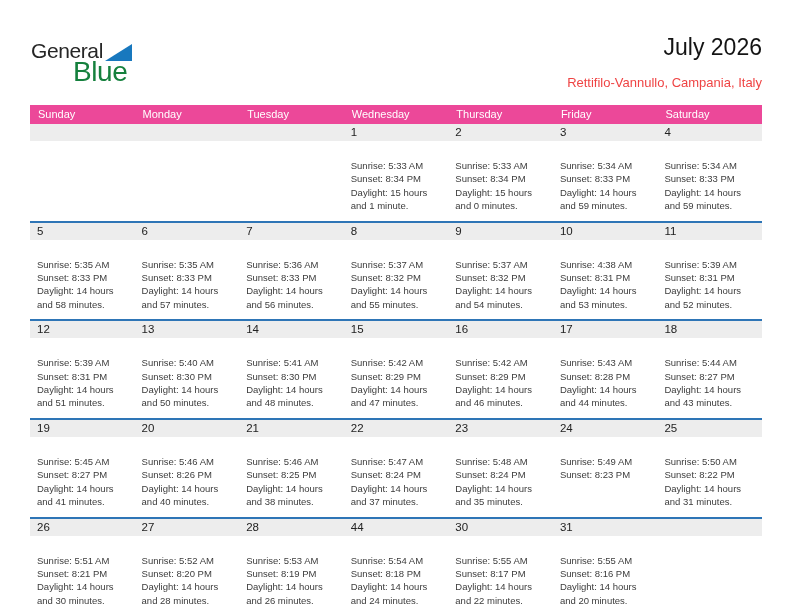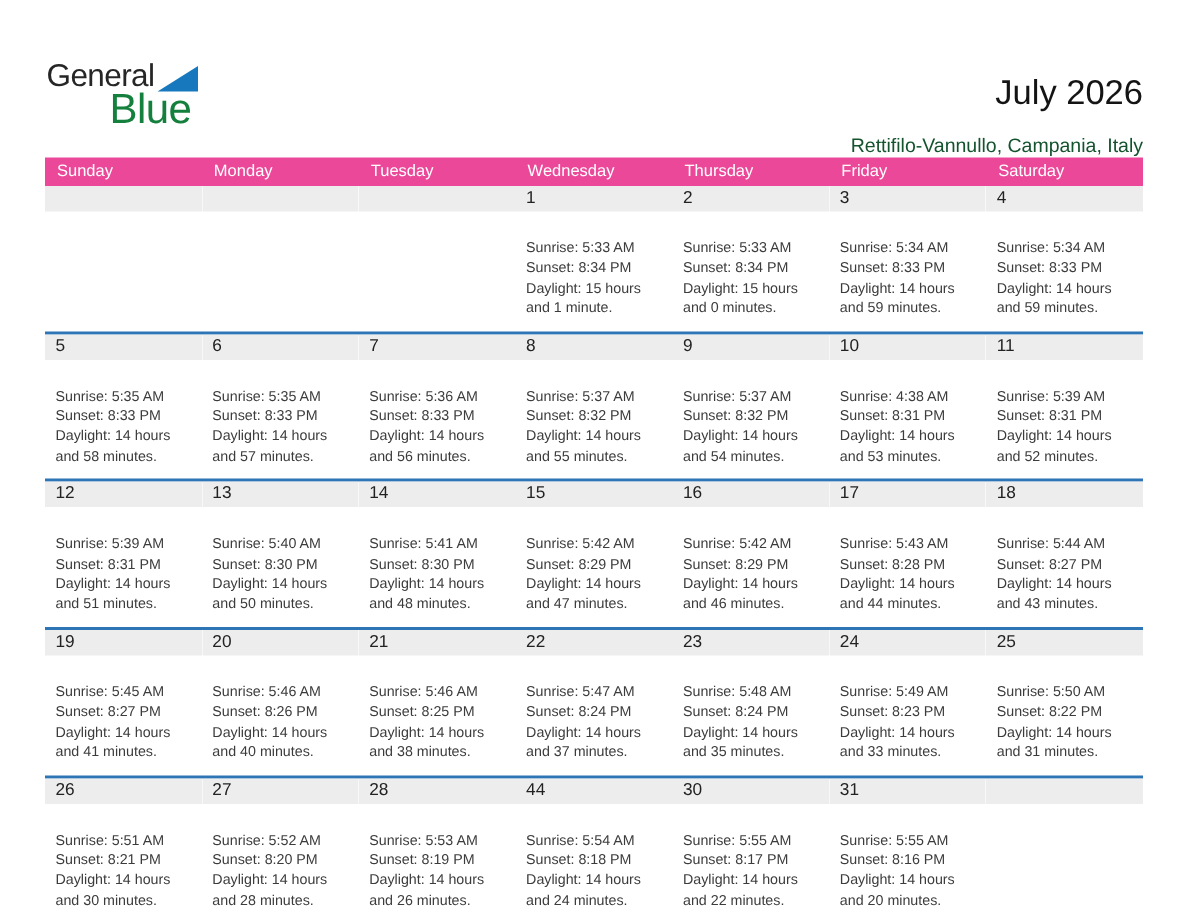--- a/index.html
+++ b/index.html
@@ -24,23 +24,23 @@
     color: #262626; line-height: 22px;
   }
   .logo-triangle { margin-left: 2px; margin-top: 3px; }
   .logo-line2 {
     font-size: 28px; font-weight: 500; letter-spacing: -0.4px;
     color: #15803d; line-height: 20px;
     margin-left: 42px; margin-top: -4px;
   }
 
   
-  .title-block { position: absolute; right: 30px; top: 47px; text-align: right; }
+  .title-block { position: absolute; right: 30px; top: 33px; text-align: right; }
   .page-title { font-size: 23px; color: #141414; font-weight: 400; line-height: 28px; }
-  .page-subtitle { font-size: 13px; color: #14532d; font-weight: 400; margin-top: 14px; }
+  .page-subtitle { font-size: 13px; color: #ef4444; font-weight: 400; margin-top: 14px; }
 
   
   .calendar {
     position: absolute; left: 30px; top: 105px; width: 732px;
   }
   .weekday-header-row {
     display: flex; background: #ec4899; height: 19px;
   }
   .day-header-cell {
     flex: 1 1 0; color: #ffffff; font-size: 11px; line-height: 19px;
@@ -292,21 +292,20 @@
               <div>Sunrise: 5:48 AM</div>
               <div>Sunset: 8:24 PM</div>
               <div>Daylight: 14 hours and 35 minutes.</div>
             </div>
           </div>
           <div class="day-cell">
             <div class="day-num-band">24</div>
             <div class="day-details">
               <div>Sunrise: 5:49 AM</div>
               <div>Sunset: 8:23 PM</div>
-              <div>Daylight: 14 hours and 33 minutes.</div>
             </div>
           </div>
           <div class="day-cell">
             <div class="day-num-band">25</div>
             <div class="day-details">
               <div>Sunrise: 5:50 AM</div>
               <div>Sunset: 8:22 PM</div>
               <div>Daylight: 14 hours and 31 minutes.</div>
             </div>
           </div>

